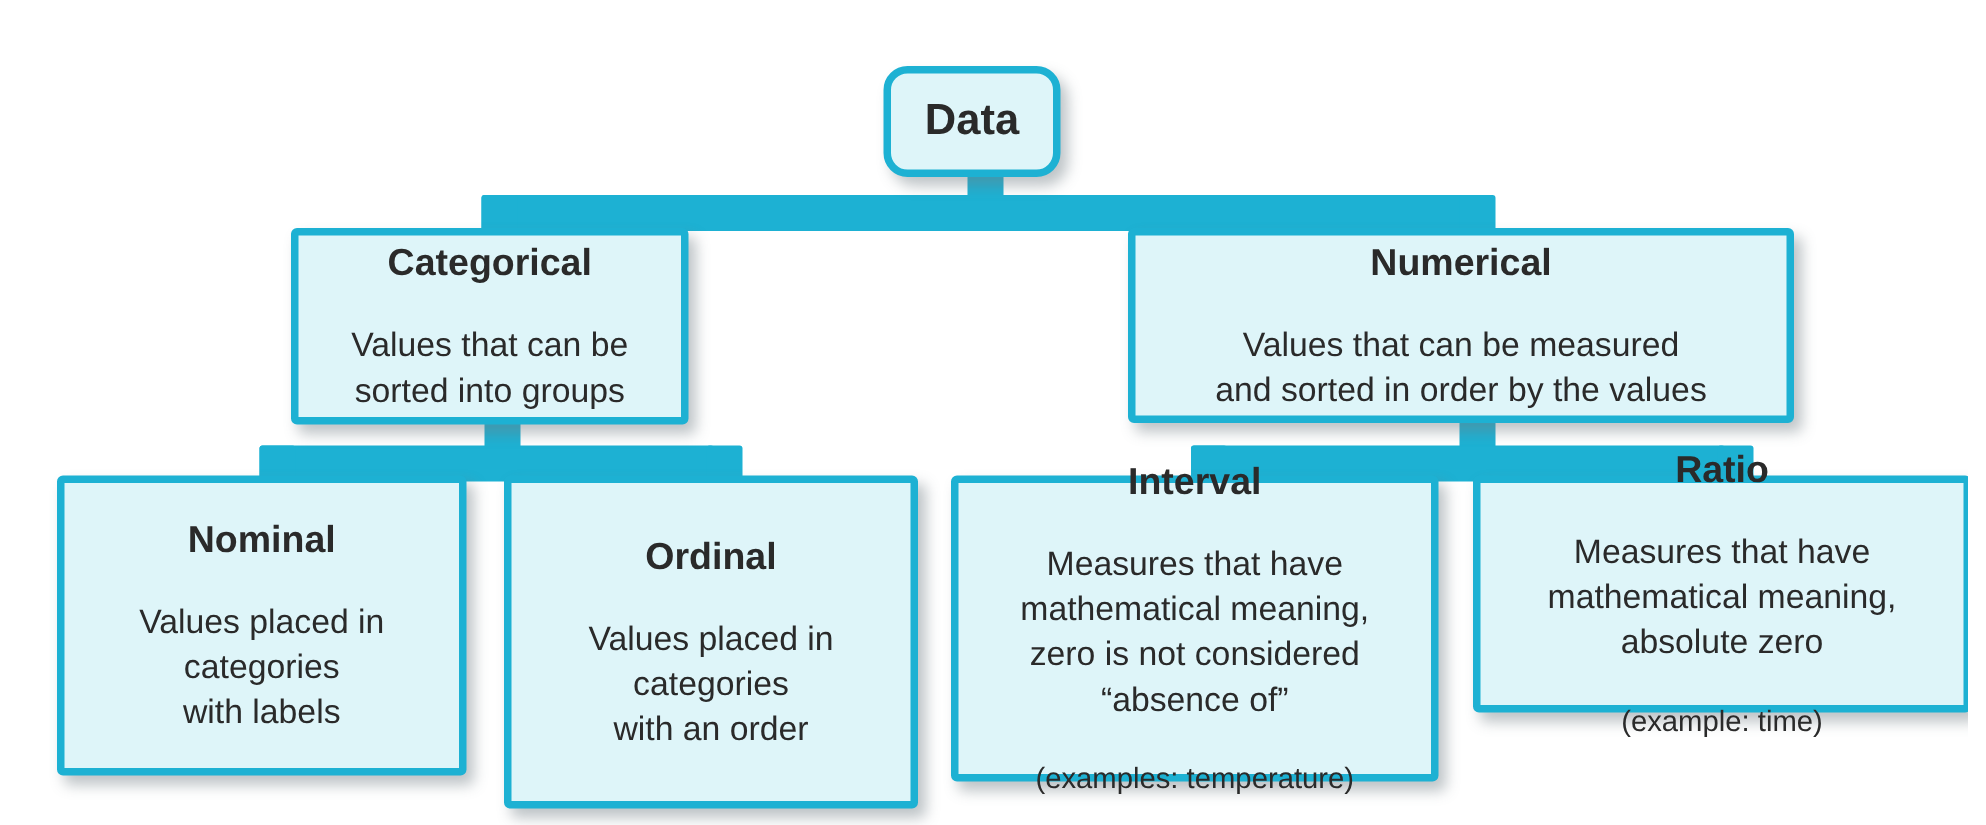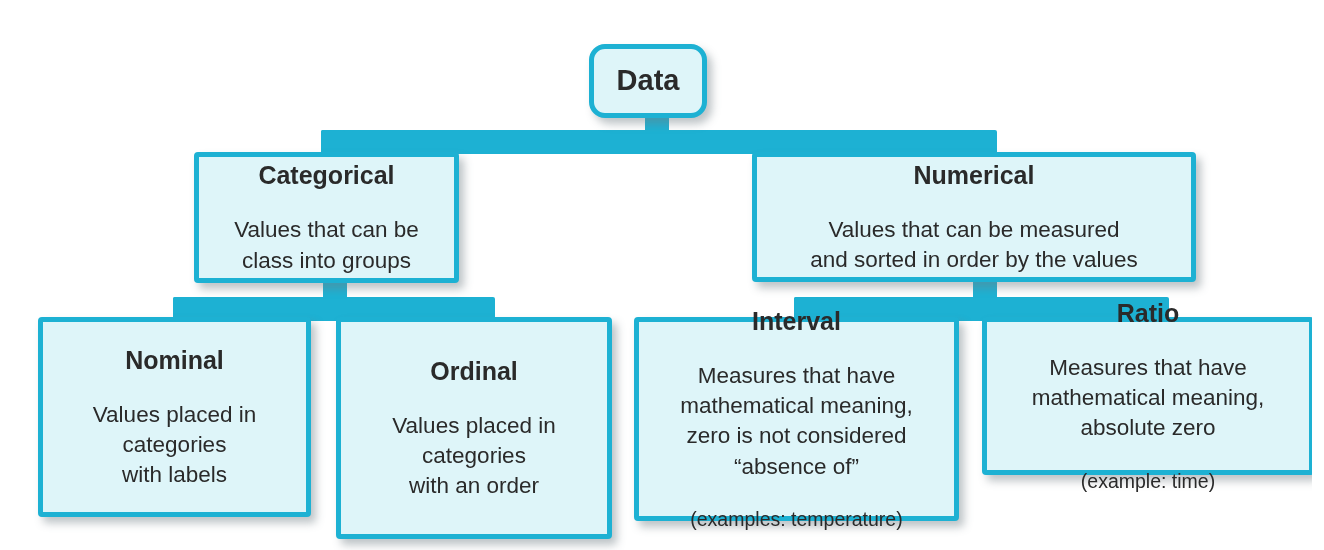--- a/index.html
+++ b/index.html
@@ -104,21 +104,21 @@
   <div class="line" id="c-l2r-drop-a"></div>
   <div class="line" id="c-l2r-drop-b"></div>
 
   <div class="node root" id="node-data">
     <div class="title">Data</div>
   </div>
 
   <div class="node" id="node-categorical">
     <div class="title">Categorical</div>
     <div class="desc">Values that can be
-class into groups</div>
+sorted into groups</div>
   </div>
 
   <div class="node" id="node-numerical">
     <div class="title">Numerical</div>
     <div class="desc">Values that can be measured
 and sorted in order by the values</div>
   </div>
 
   <div class="node" id="node-nominal">
     <div class="title">Nominal</div>

